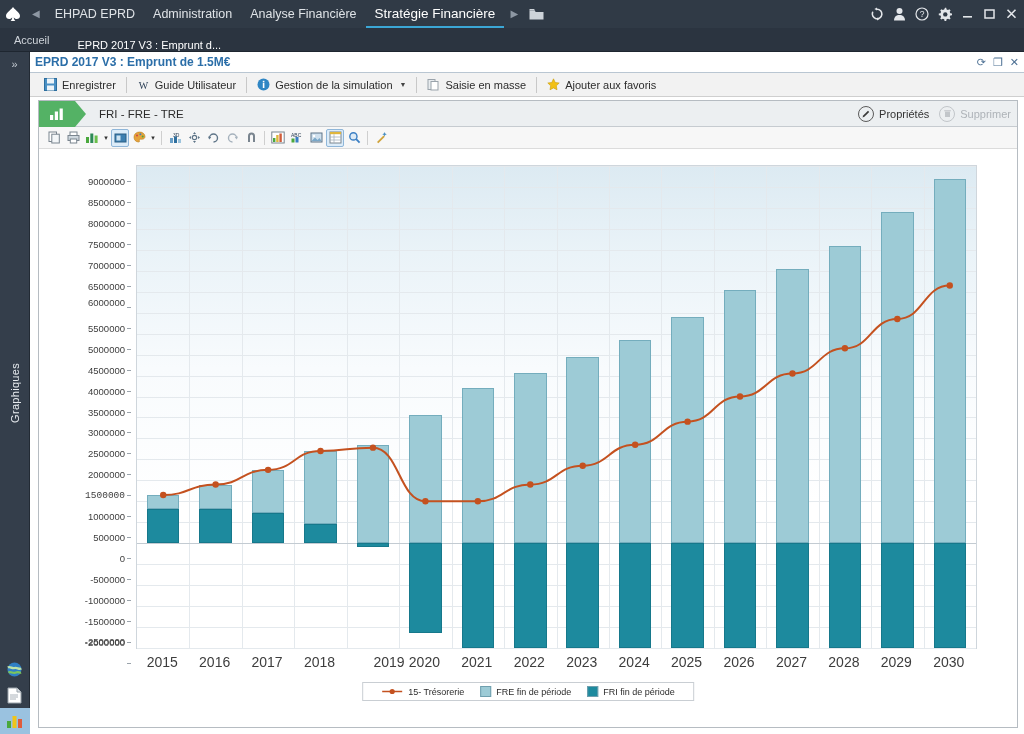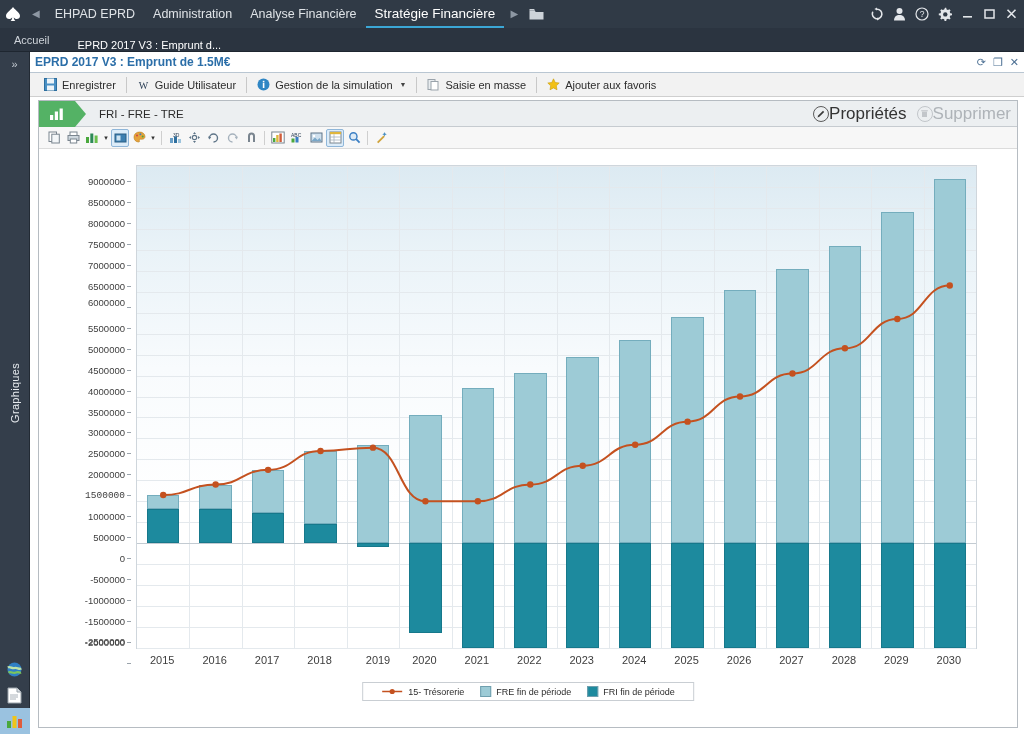--- a/index.html
+++ b/index.html
@@ -103,21 +103,21 @@
     width:36px; height:26px; background:#54b265; display:flex; align-items:center;
     justify-content:center; position:relative; flex:0 0 36px;
   }
   .greentab::after {
     content:""; position:absolute; right:-11px; top:0;
     border-top:13px solid transparent; border-bottom:13px solid transparent;
     border-left:11px solid #54b265;
   }
   .panelhead .ptitle { font-size:11.5px; color:#2c2c2c; margin-left:24px; }
   .panelhead-right { position:absolute; right:6px; display:flex; align-items:center; gap:10px; }
-  .ph-btn { display:flex; align-items:center; font-size:17px; color:#333; cursor:pointer; }
+  .ph-btn { display:flex; align-items:center; gap:5px; font-size:11px; color:#333; cursor:pointer; }
   .ph-btn.disabled { color:#aeb3b8; cursor:default; }
   .circ-ico {
     width:16px; height:16px; border:1px solid #5b5b5b; border-radius:50%;
     display:flex; align-items:center; justify-content:center; font-size:9px; color:#3a3a3a;
   }
   .circ-ico.dis { border-color:#c2c6ca; color:#c2c6ca; }
 
   
   .charttoolbar {
     height:22px; flex:0 0 22px; background:#f7f7f7; border-bottom:1px solid #dcdcdc;
@@ -153,21 +153,21 @@
 
   .ylabels { position:absolute; left:0; top:16px; width:92px; }
   .ylab {
     position:absolute; right:6px; font-size:9.5px; color:#3d3d3d;
     transform:translateY(-50%); white-space:nowrap;
   }
   .ytick { position:absolute; right:0; width:4px; height:1px; background:#9aa3ab; }
 
   .xlabels { position:absolute; left:97px; right:40px; }
   .xlab {
-    position:absolute; font-size:11px; color:#3d3d3d; transform:translateX(-50%);
+    position:absolute; font-size:14px; color:#3d3d3d; transform:translateX(-50%);
     white-space:nowrap;
   }
 
   .legend {
     position:absolute; left:50%; transform:translateX(-50%); bottom:26px;
     border:1px solid #c9ced3; background:#fff; padding:3px 18px;
     display:flex; align-items:center; gap:16px;
   }
   .lg-item { display:flex; align-items:center; gap:5px; font-size:9px; color:#2c2c2c; white-space:nowrap; }
   .lg-swatch { width:11px; height:11px; border:1px solid #6f9fae; display:block; }
@@ -662,21 +662,21 @@
                 <circle cx="707.90625" cy="182.3217391304348" r="3.2" fill="#c4511f"></circle>
                 <circle cx="760.34375" cy="152.98260869565217" r="3.2" fill="#c4511f"></circle>
                 <circle cx="812.78125" cy="119.45217391304348" r="3.2" fill="#c4511f"></circle>
               </svg>
           </div>
           <div class="xlabels" id="xlabels" style="top: 505px;">
               <div class="xlab" style="left: 26.2188px;">2015</div>
               <div class="xlab" style="left: 78.6562px;">2016</div>
               <div class="xlab" style="left: 131.094px;">2017</div>
               <div class="xlab" style="left: 183.531px;">2018</div>
-              <div class="xlab" style="left: 242px;">2019</div>
+              <div class="xlab" style="left: 253px;">2019</div>
               <div class="xlab" style="left: 288.406px;">2020</div>
               <div class="xlab" style="left: 340.844px;">2021</div>
               <div class="xlab" style="left: 393.281px;">2022</div>
               <div class="xlab" style="left: 445.719px;">2023</div>
               <div class="xlab" style="left: 498.156px;">2024</div>
               <div class="xlab" style="left: 550.594px;">2025</div>
               <div class="xlab" style="left: 603.031px;">2026</div>
               <div class="xlab" style="left: 655.469px;">2027</div>
               <div class="xlab" style="left: 707.906px;">2028</div>
               <div class="xlab" style="left: 760.344px;">2029</div>

